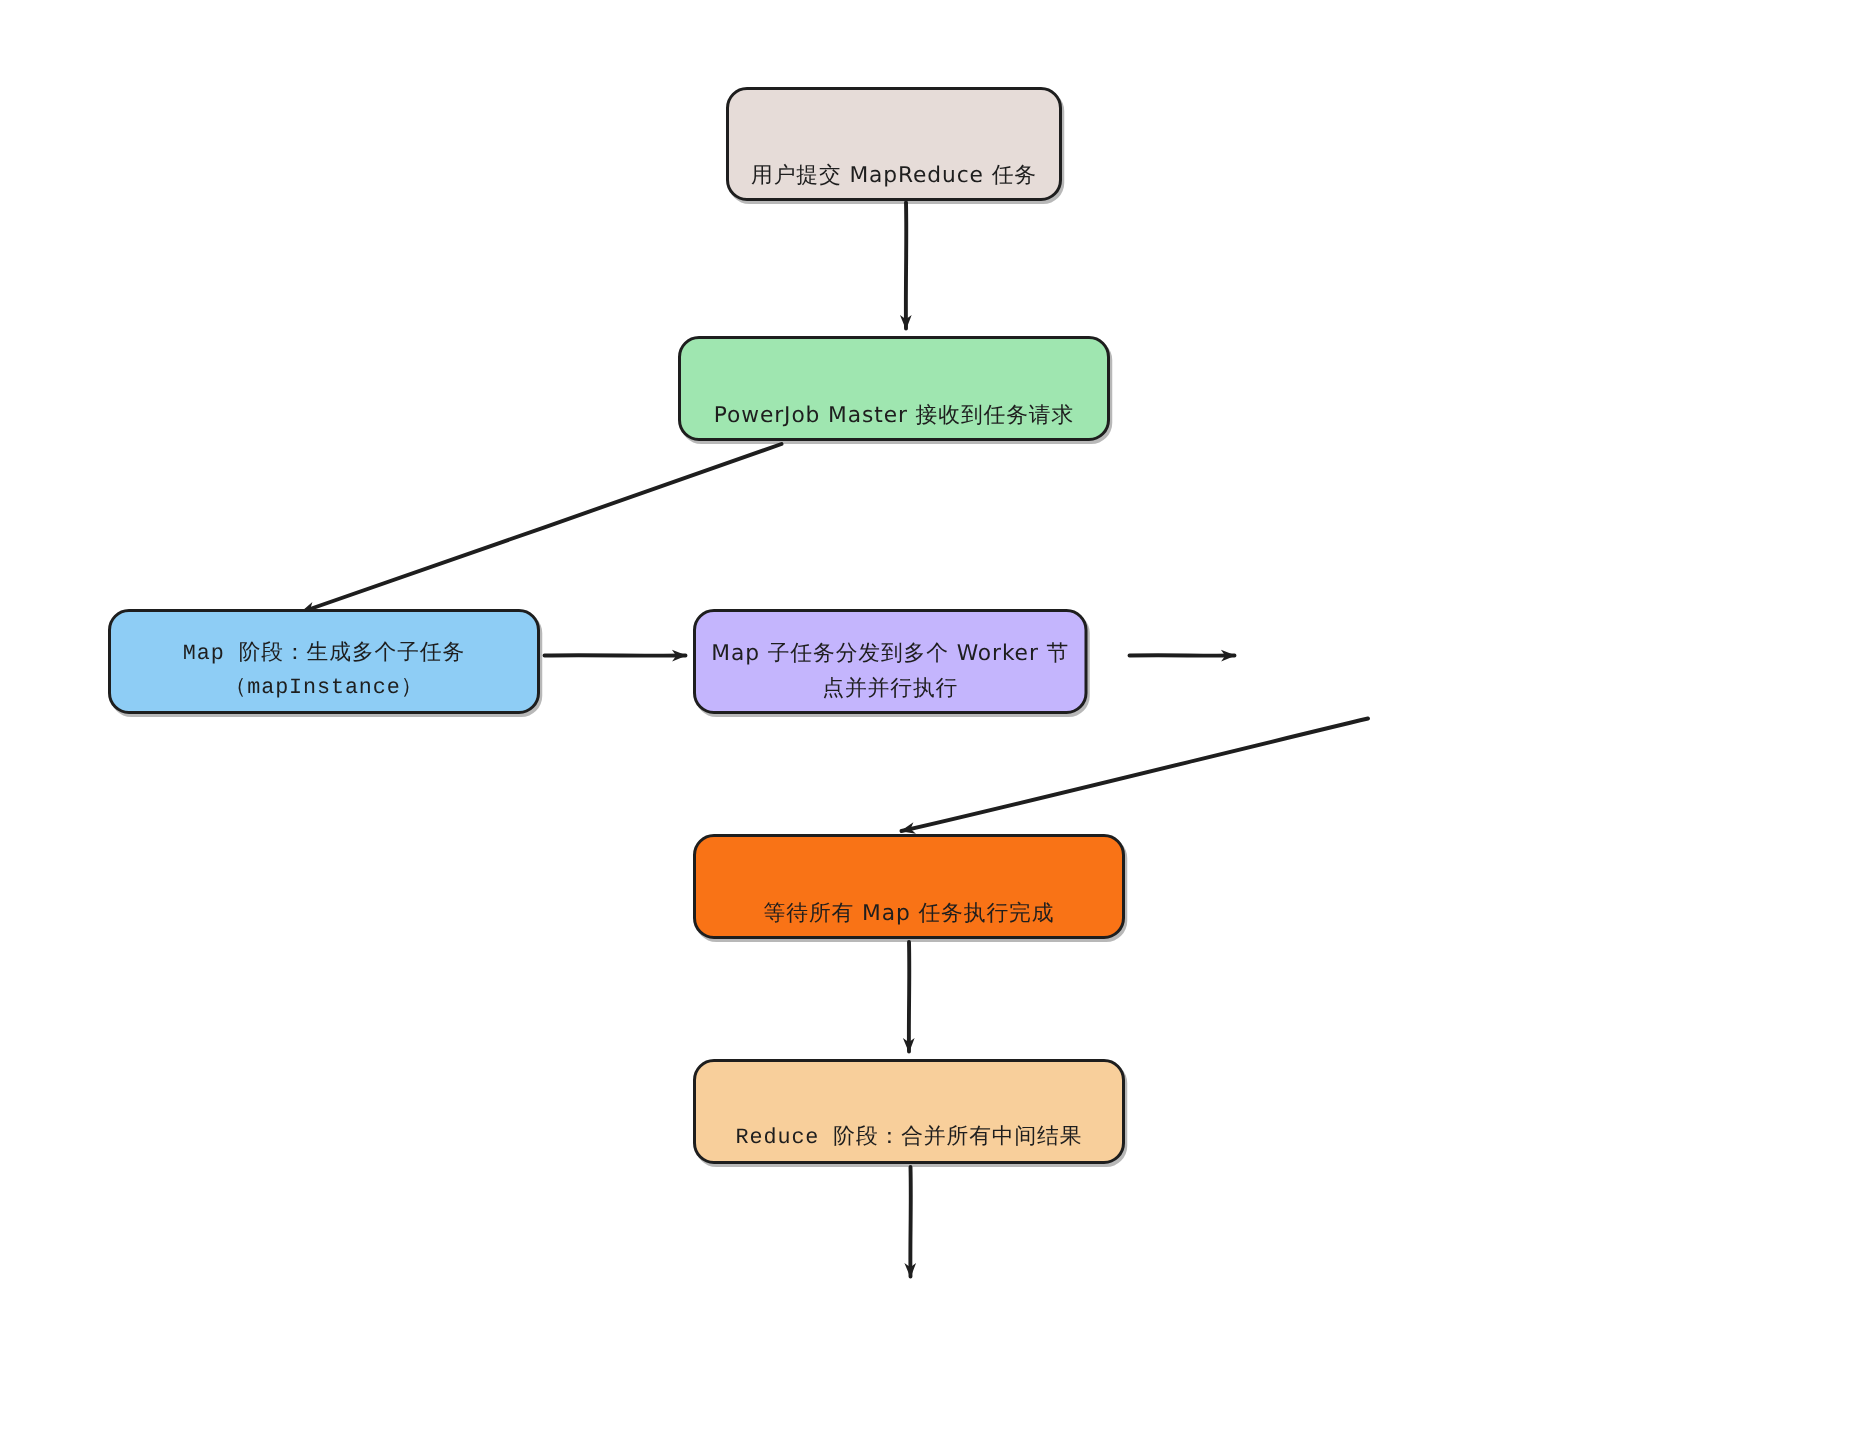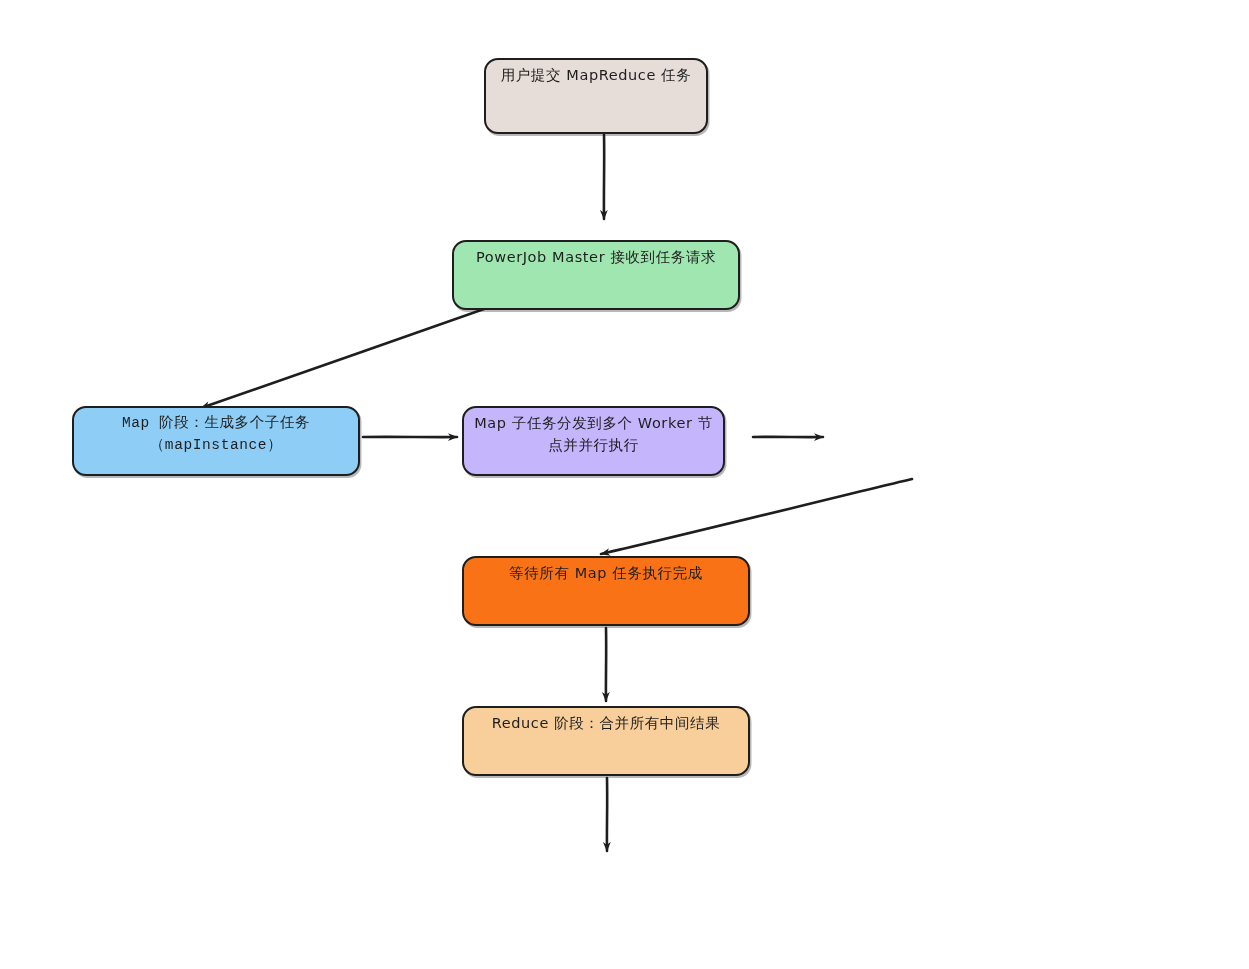--- a/index.html
+++ b/index.html
@@ -27,21 +27,21 @@
     width: 1249px;
     height: 969px;
     pointer-events: none;
   }
   .node {
     position: absolute;
     box-sizing: border-box;
     border: 2.4px solid #1e1e1e;
     border-radius: 14px;
     display: flex;
-    align-items: flex-start;
+    align-items: flex-end;
     justify-content: center;
     text-align: center;
     color: #1e1e1e;
     font-size: 14.5px;
     line-height: 1.55;
     letter-spacing: 0.6px;
     padding: 4px 10px;
     white-space: pre-line;
     box-shadow: 1.5px 2px 0 rgba(20,20,20,0.30);
   }
@@ -88,36 +88,36 @@
 
     <g>
       <path d="M607,778 C607.6,803 606.6,830 607,851" fill="none" stroke="#1e1e1e" stroke-width="2.6" stroke-linecap="round" marker-end="url(#arrowhead)"></path>
     </g>
   </svg>
 
   <div class="node" style="left: 484px; top: 58px; width: 224px; height: 76px; background: rgb(230, 220, 216); border-color: rgb(30, 30, 30);">
     <span class="node-label">用户提交 MapReduce 任务</span>
   </div>
 
-  <div class="node" style="left: 452px; top: 240px; width: 288px; height: 70px; background: rgb(159, 230, 176); border-color: rgb(30, 30, 30);">
+  <div class="node" style="left: 452px; top: 224px; width: 288px; height: 70px; background: rgb(159, 230, 176); border-color: rgb(30, 30, 30);">
     <span class="node-label">PowerJob Master 接收到任务请求</span>
   </div>
 
   <div class="node" style="left: 72px; top: 406px; width: 288px; height: 70px; background: rgb(142, 205, 245); border-color: rgb(30, 30, 30); font-family: Liberation Mono, monospace;">
     <span class="node-label">Map 阶段：生成多个子任务
 （mapInstance）</span>
   </div>
 
   <div class="node" style="left: 462px; top: 406px; width: 263px; height: 70px; background: #c4b5fd; border-color: rgb(30, 30, 30);">
     <span class="node-label">Map 子任务分发到多个 Worker 节点并并行执行</span>
   </div>
 
 
   <div class="node" style="left: 462px; top: 556px; width: 288px; height: 70px; background: #f97316; border-color: rgb(30, 30, 30);">
     <span class="node-label">等待所有 Map 任务执行完成</span>
   </div>
 
-  <div class="node" style="left: 462px; top: 706px; width: 288px; height: 70px; background: rgb(248, 207, 155); border-color: rgb(30, 30, 30);">
+  <div class="node" style="left: 462px; top: 706px; width: 288px; height: 70px; background: rgb(248, 207, 155); border-color: rgb(30, 30, 30); font-family: Liberation Mono, monospace;">
     <span class="node-label">Reduce 阶段：合并所有中间结果</span>
   </div>
 
 
 </div>
 
 </body></html>

